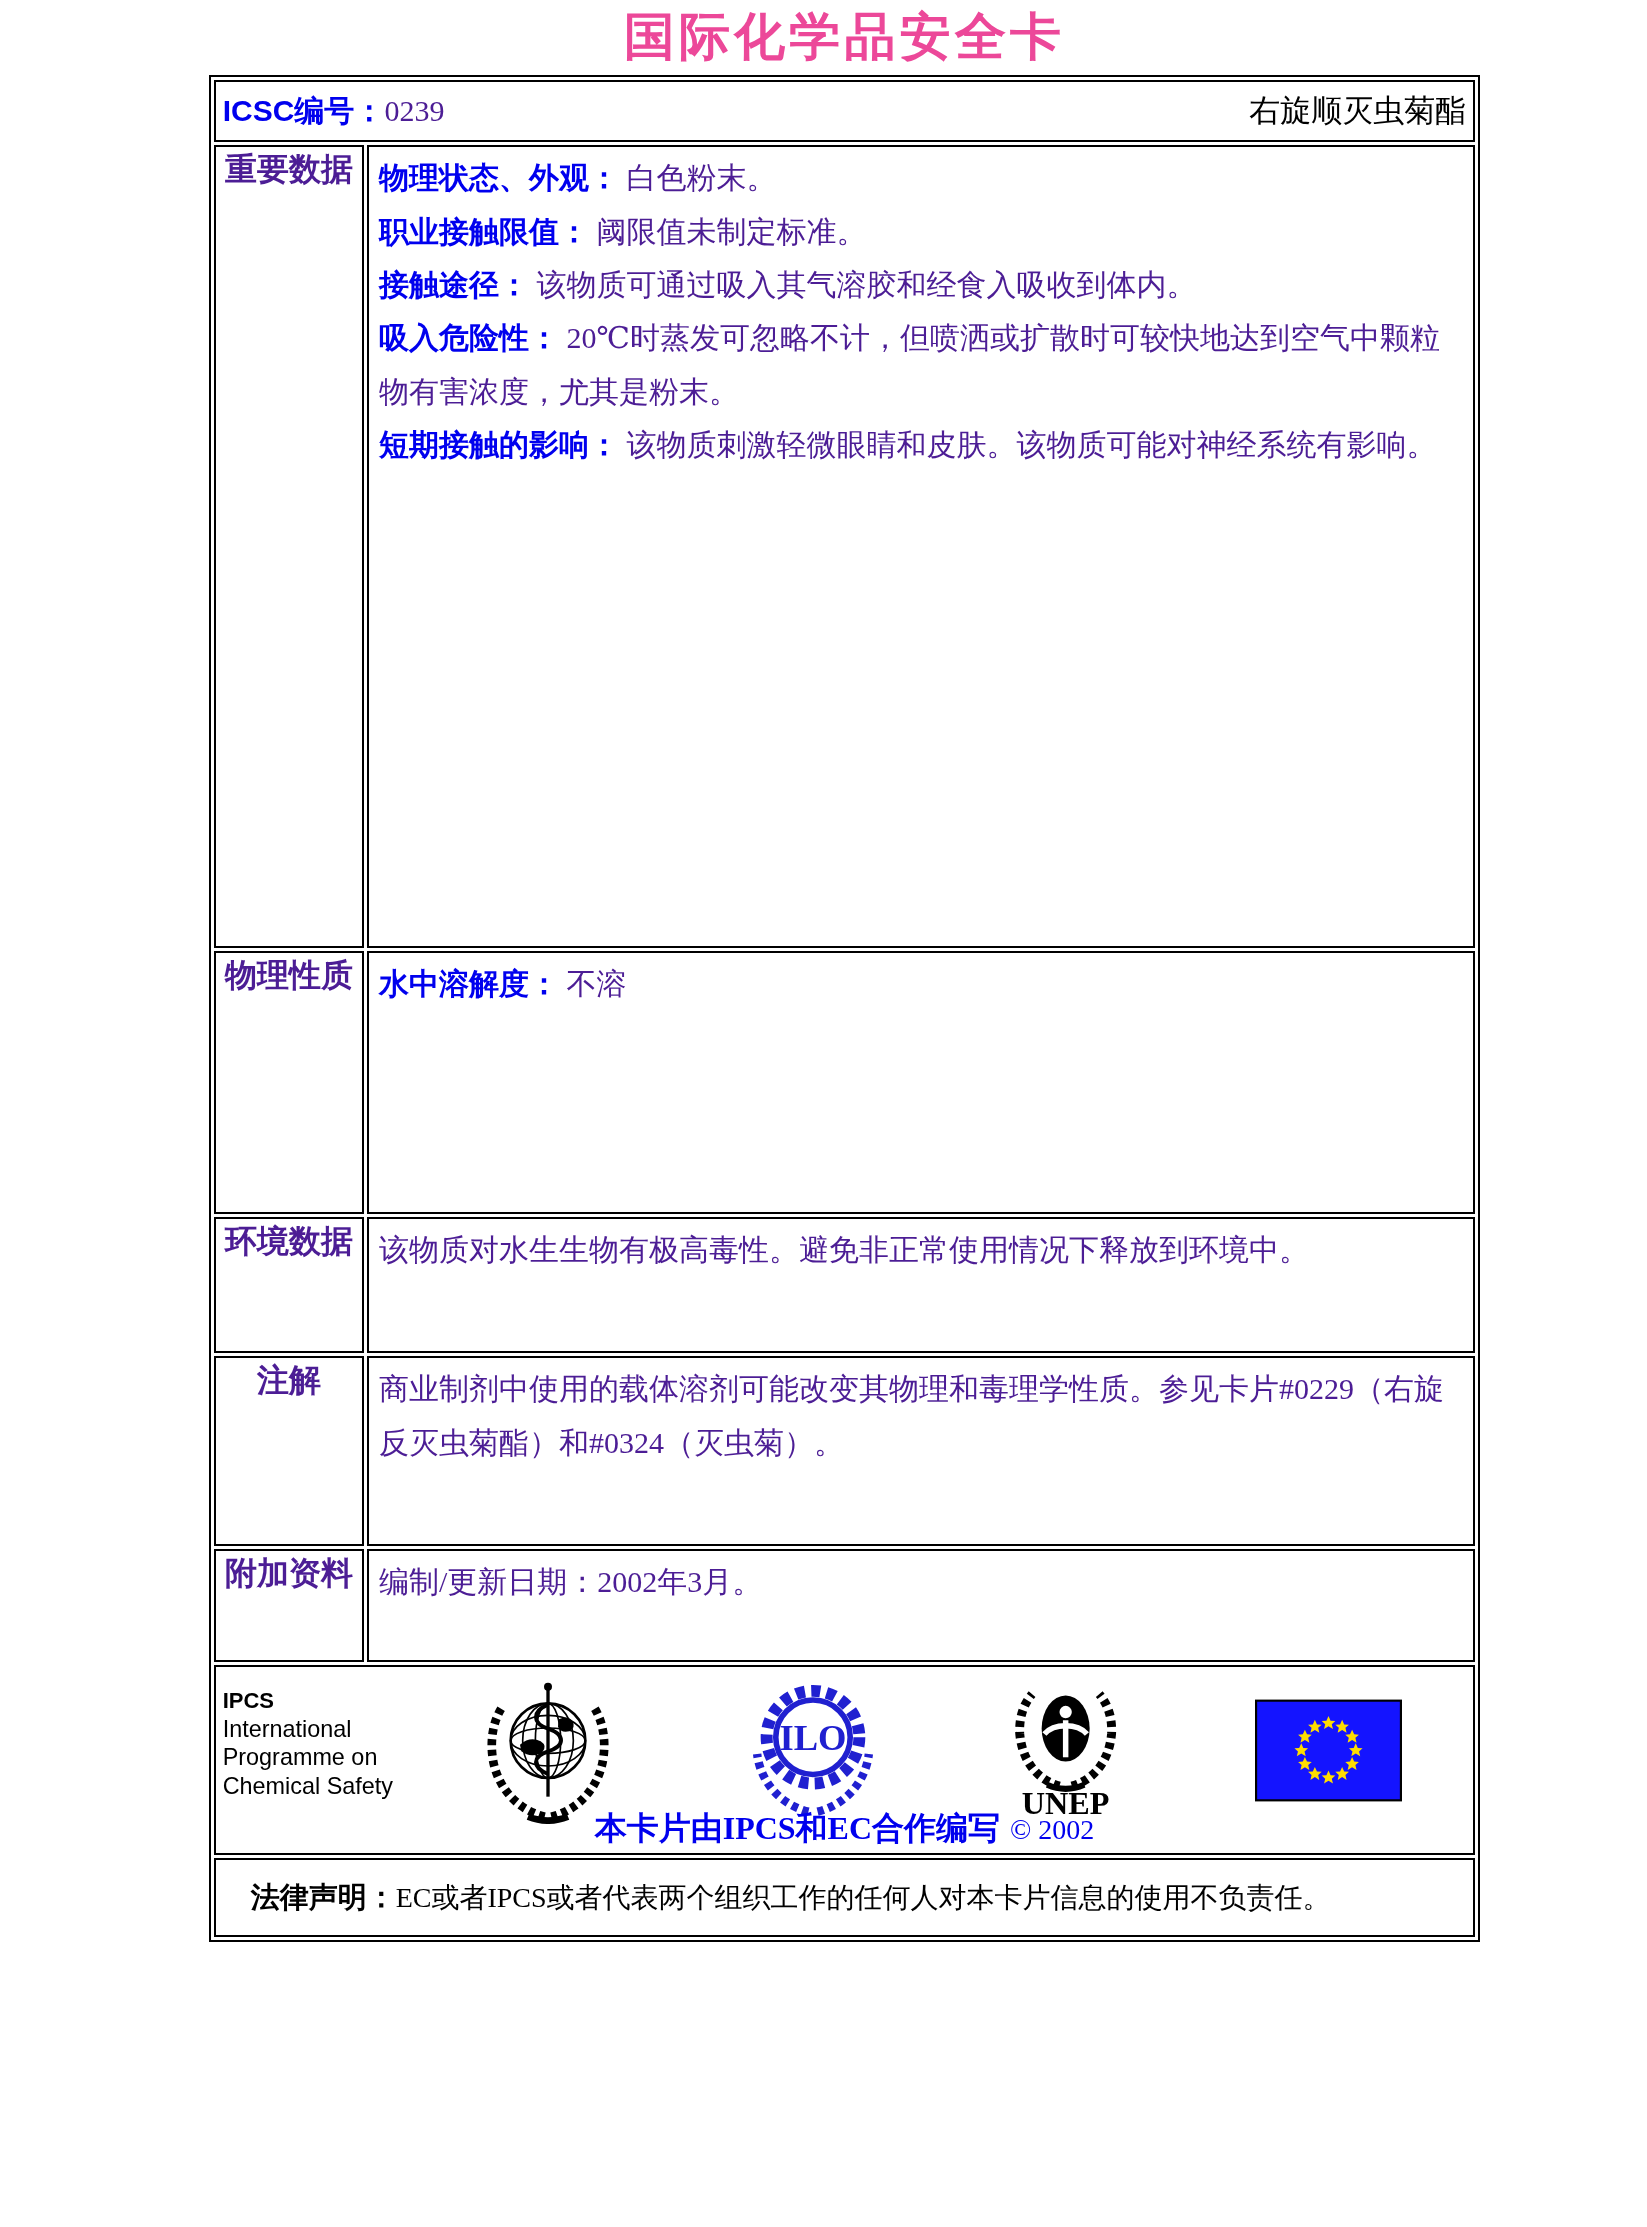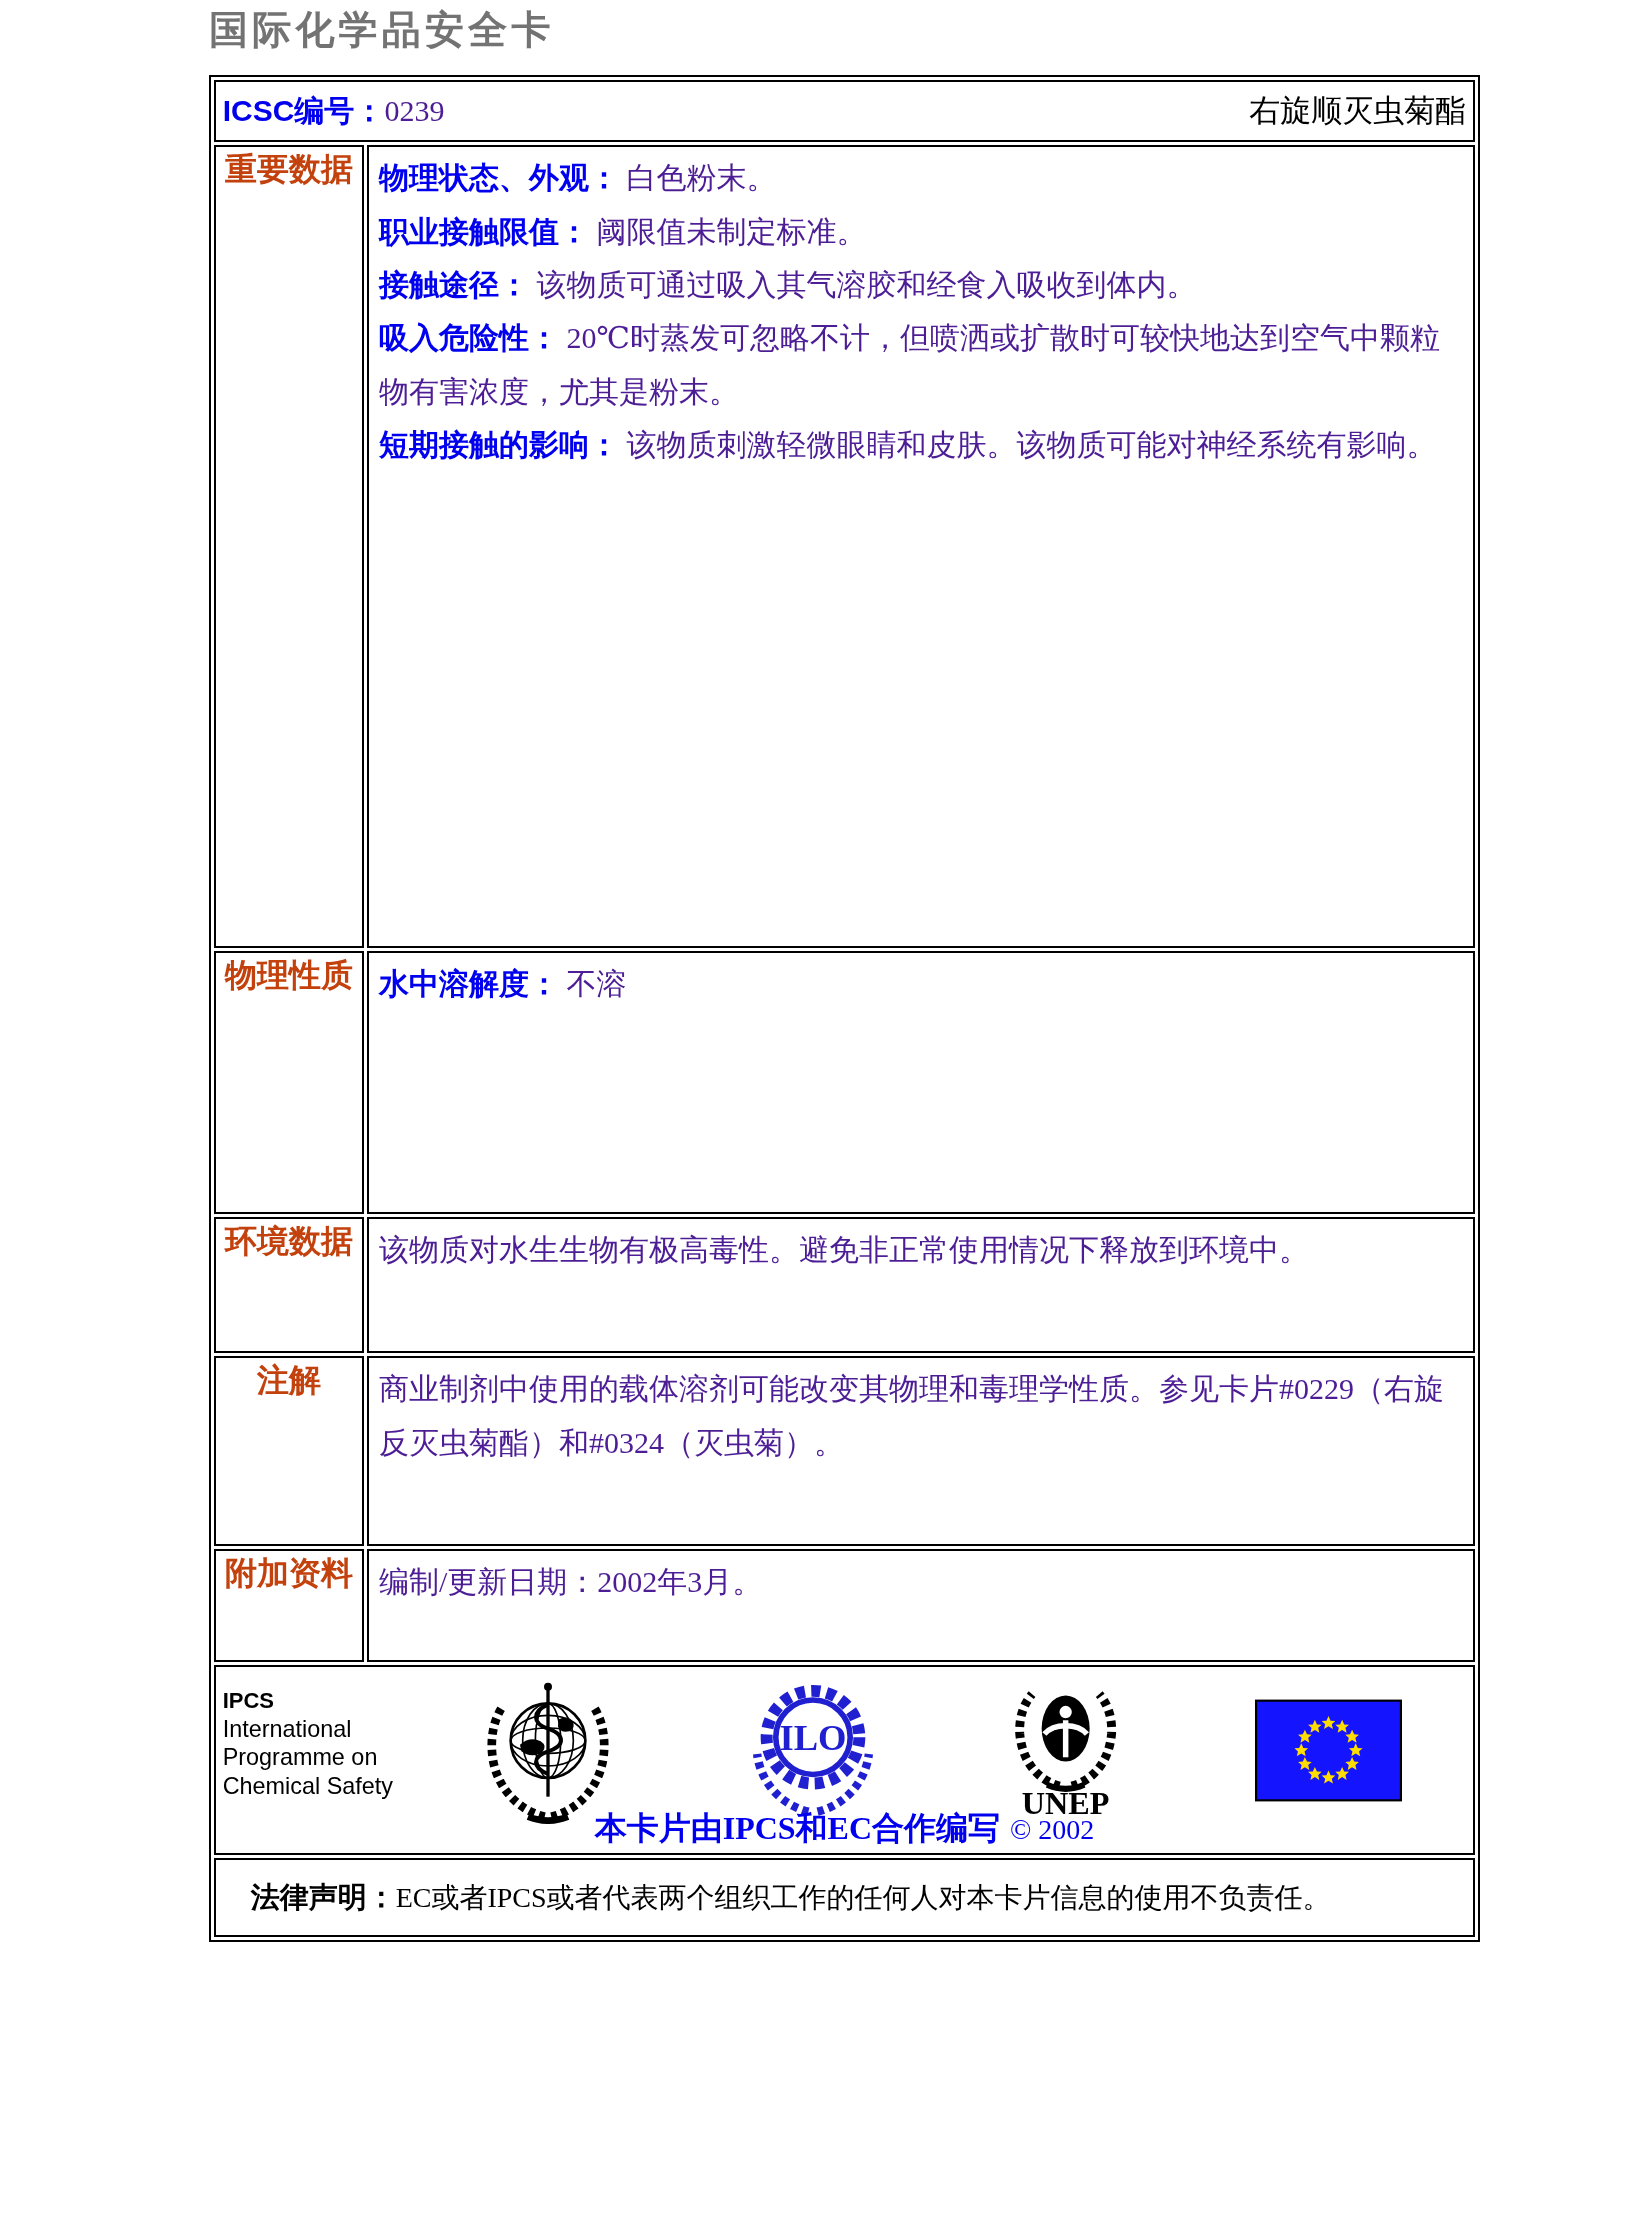--- a/index.html
+++ b/index.html
@@ -3,32 +3,32 @@
 <meta charset="utf-8">
 <style>
   * { box-sizing: border-box; }
   html,body { margin:0; padding:0; }
   body {
     width:1648px; height:2227px; position:relative; background:#fff;
     font-family:"Liberation Serif","DejaVu Serif",serif; color:#000;
   }
   .page-title {
     position:absolute; left:209px; top:2.8px; width:1271px;
-    text-align:left; font-size:39px; font-weight:bold; color:#737373;
+    text-align:center; font-size:51px; font-weight:bold; color:#ec4899;
     letter-spacing:4.2px; font-family:"Liberation Serif",serif;
   }
   .card {
     position:absolute; left:209px; top:75px; width:1271px;
     border:2.1px solid #000; background:#fff;
   }
   table.grid { width:100%; border-collapse:separate; border-spacing:3.5px; table-layout:fixed; }
   table.grid td { border:2.1px solid #000; background:#fff; vertical-align:top; }
   td.label-cell {
     text-align:center; vertical-align:middle;
-    color:#c2410c; font-family:"Liberation Sans","DejaVu Sans",sans-serif;
+    color:#4c1d95; font-family:"Liberation Sans","DejaVu Sans",sans-serif;
     font-weight:bold; font-size:32px;
   }
   td.content-cell { padding:4.2px 10px; font-size:30px; line-height:1.78; }
   .k {
     color:#0000EE; font-family:"Liberation Sans","DejaVu Sans",sans-serif;
     font-weight:bold; font-size:30px;
   }
   .v { color:#4c1d95; }
   .hdr {
     display:flex; justify-content:space-between; align-items:center;

